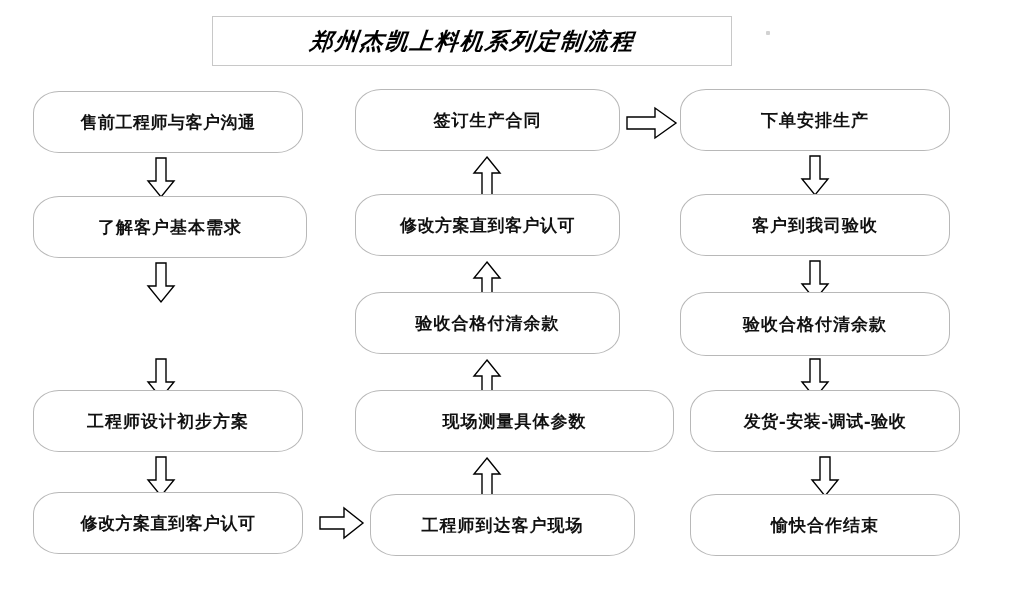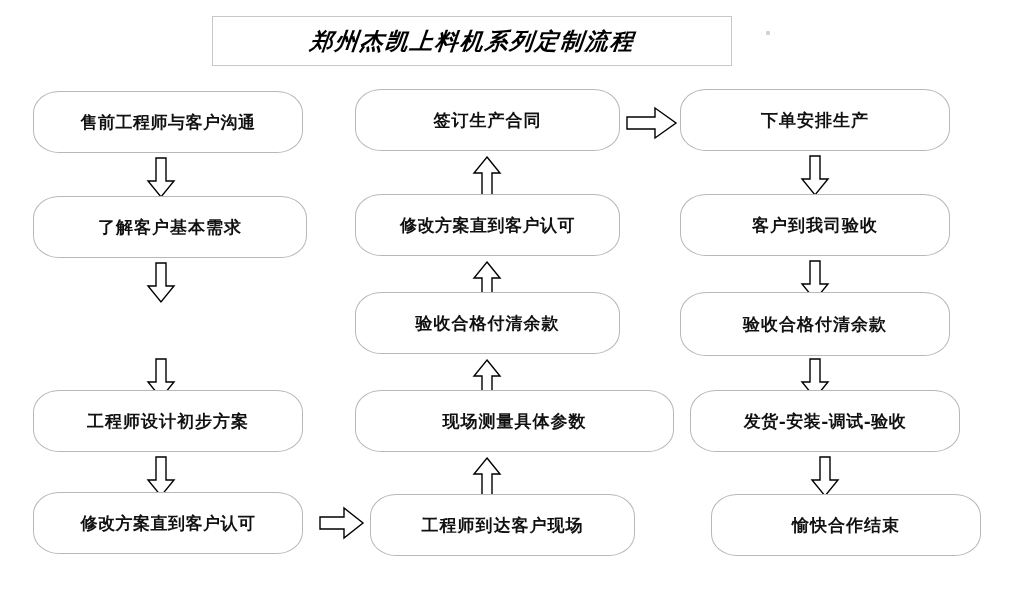--- a/index.html
+++ b/index.html
@@ -197,17 +197,17 @@
   </svg>
 
   <div class="node wide" style="left:690px; top:390px; width:270px; height:62px;">
     <span class="node-label">发货-安装-调试-验收</span>
   </div>
 
   <svg class="arrow" style="left:810px; top:456px;" width="30" height="42" viewBox="0 0 30 42">
     <path d="M10,1 L20,1 L20,24 L28,24 L15,40 L2,24 L10,24 Z"></path>
   </svg>
 
-  <div class="node" style="left:690px; top:494px; width:270px; height:62px;margin-left:21px;">
+  <div class="node" style="left:690px; top:494px; width:270px; height:62px;">
     <span class="node-label">愉快合作结束</span>
   </div>
 
 </div>
 
 </body></html>

